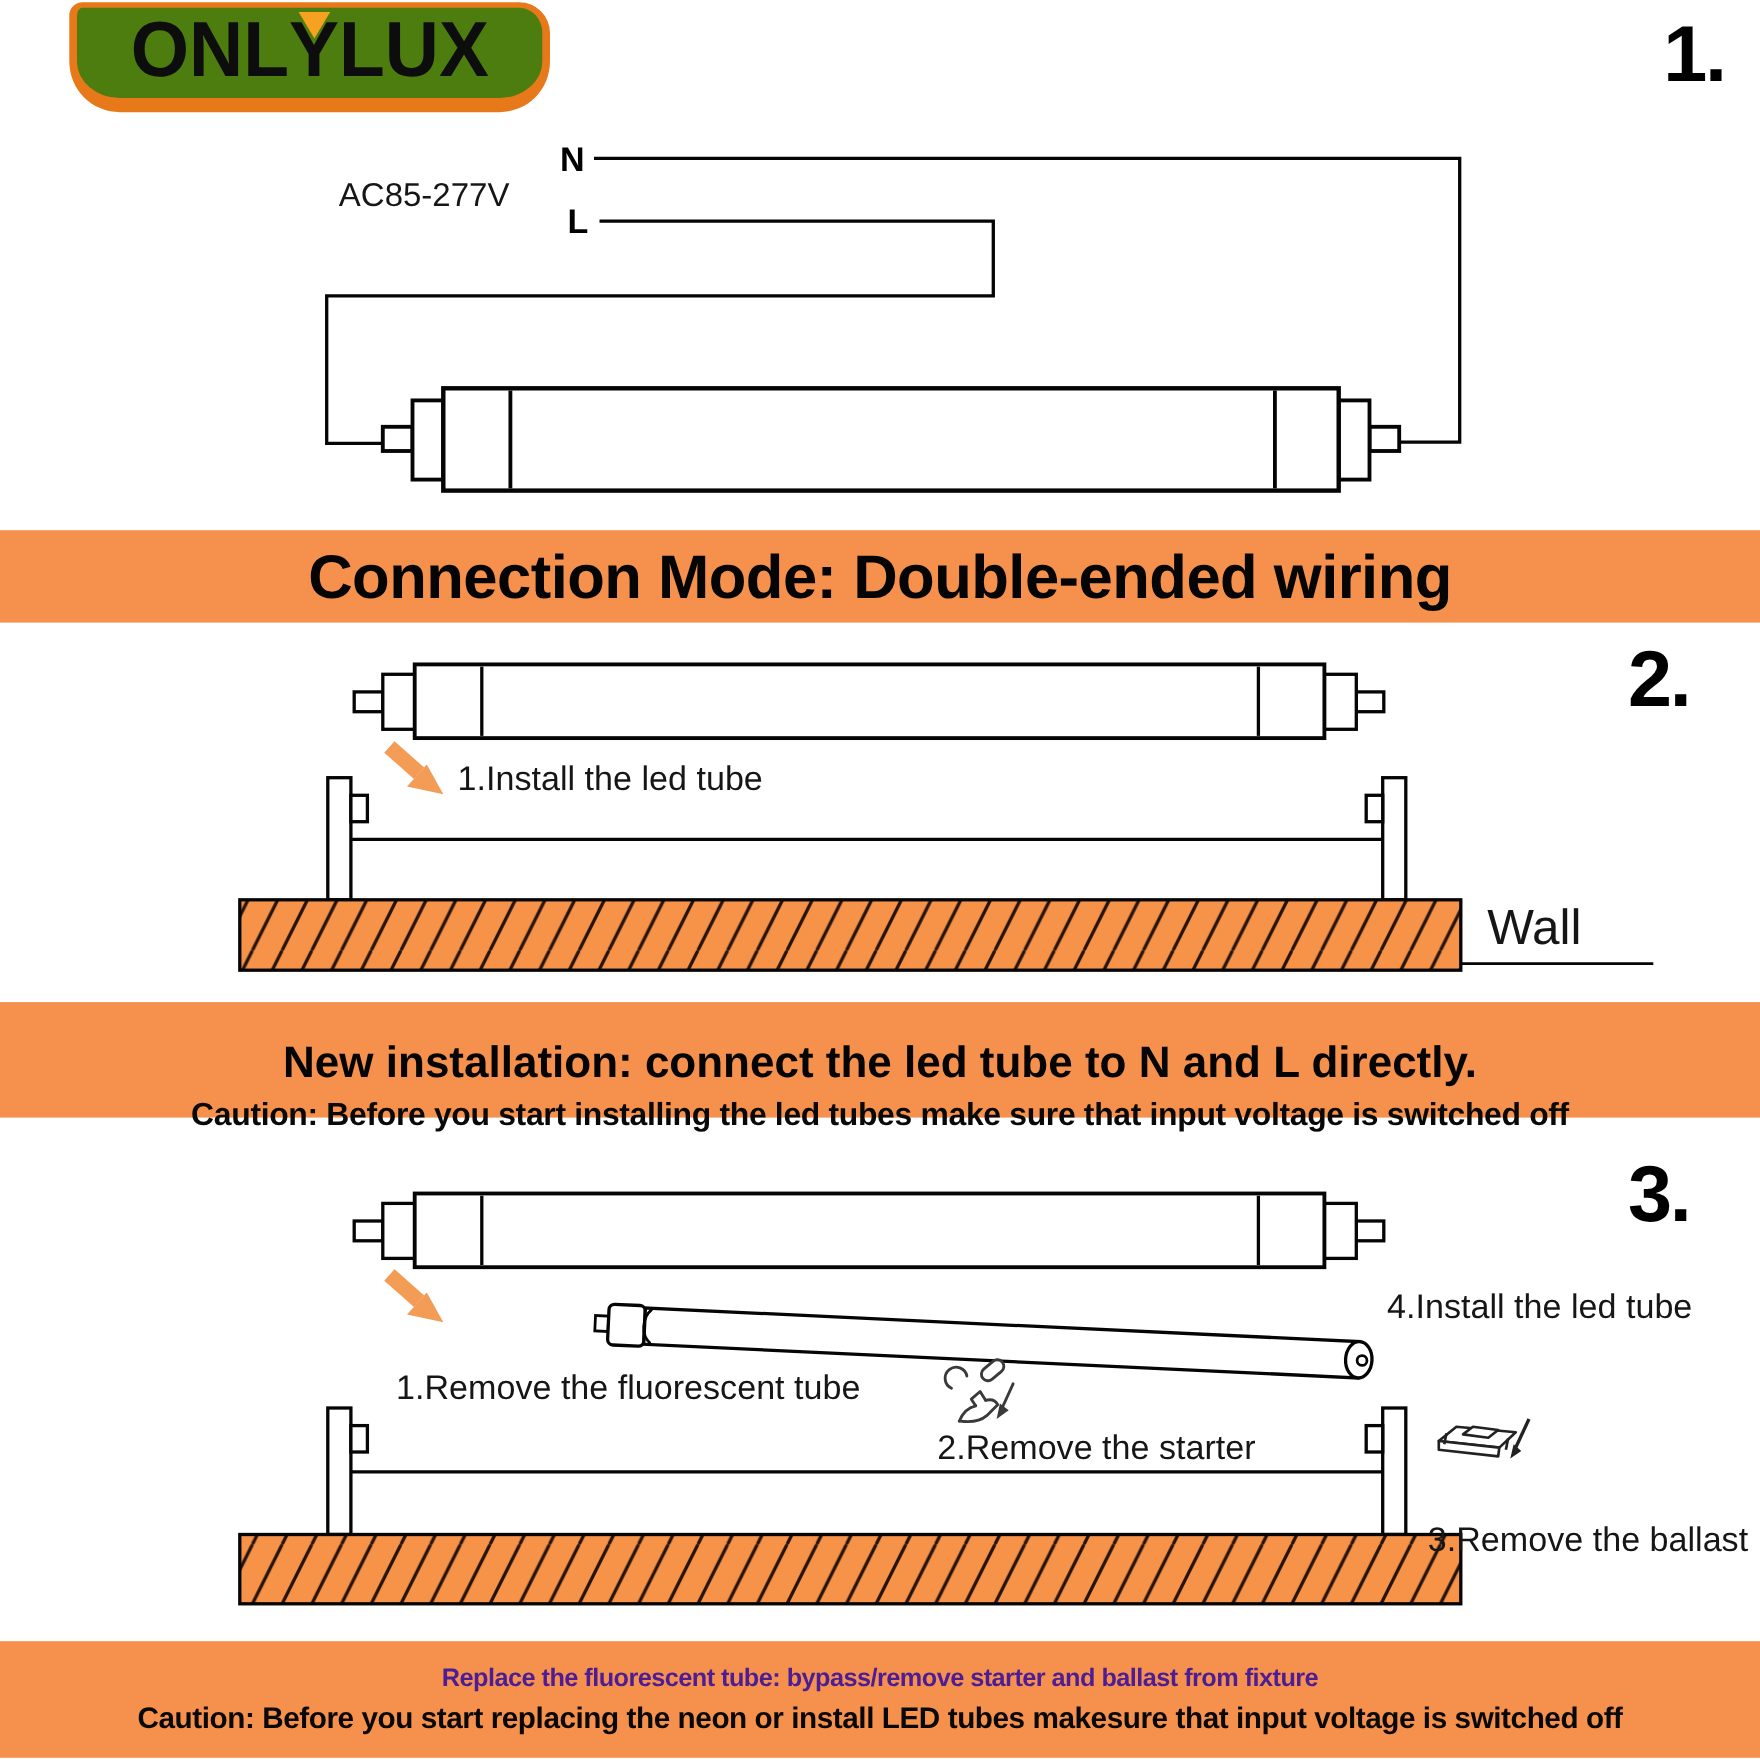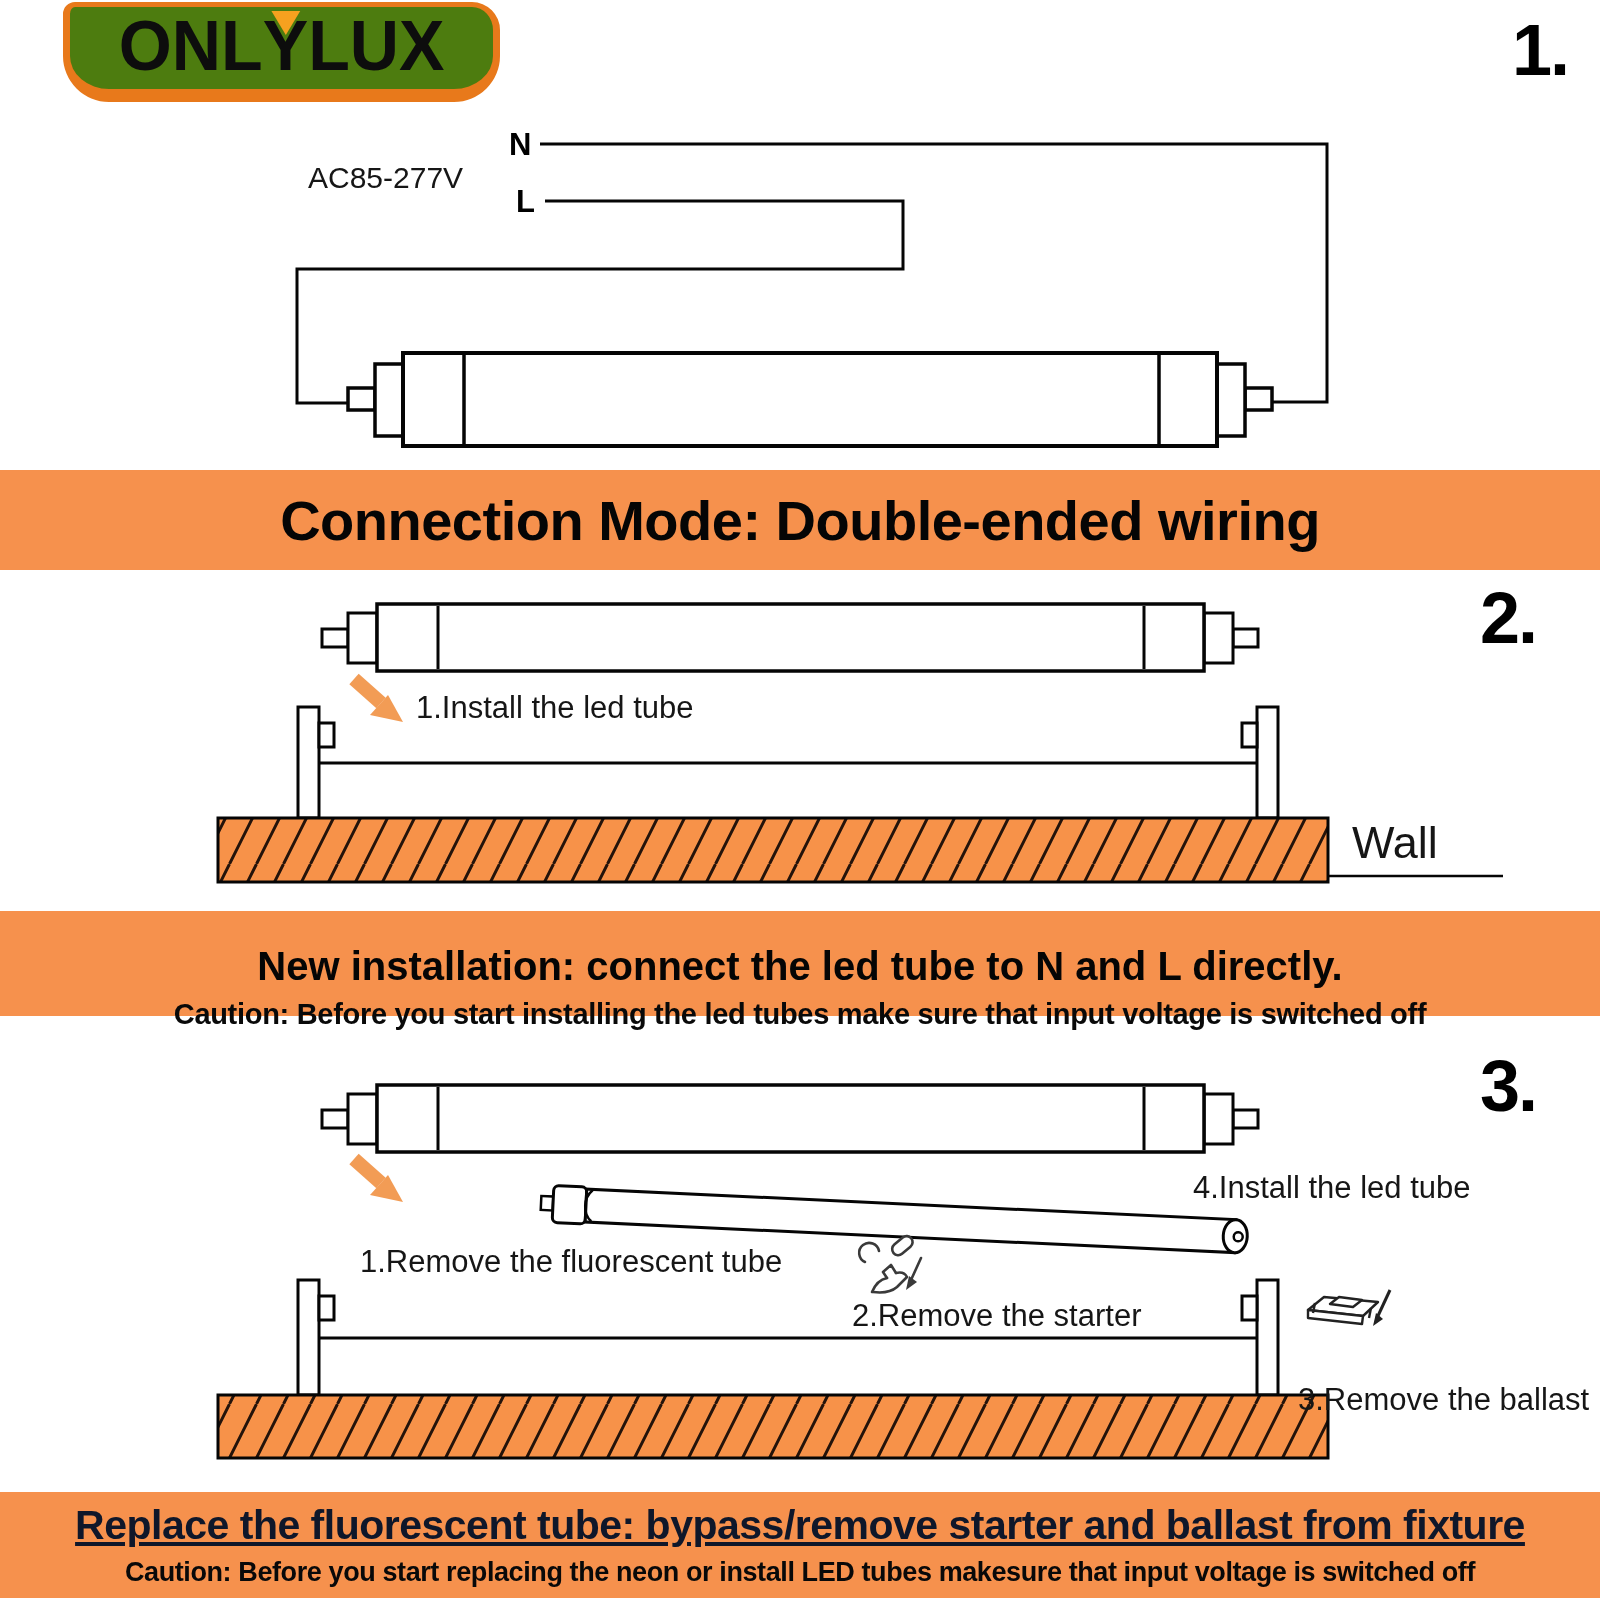--- a/index.html
+++ b/index.html
@@ -34,21 +34,21 @@
 
   .draw-label{font-size:31px;font-weight:400;color:#161616;}
   .wall-label{font-size:45px;font-weight:400;color:#161616;}
 
   .banner{
     position:absolute;left:0;width:1600px;background:#F6914D;
     display:flex;flex-direction:column;align-items:center;justify-content:center;
   }
   .banner1-title{font-size:56px;font-weight:800;letter-spacing:-0.5px;color:#050505;white-space:nowrap;}
   .banner-title{font-size:40px;font-weight:800;color:#050505;white-space:nowrap;margin-top:48px;}
-  .banner3-title{font-size:41px;font-weight:800;letter-spacing:-0.5px;color:#0f172a;white-space:nowrap;text-decoration:underline;}
+  .banner3-title{font-size:23px;font-weight:800;letter-spacing:-0.5px;color:#4c1d95;white-space:nowrap;}
   .banner-caution{font-size:29px;font-weight:700;letter-spacing:-0.3px;color:#090909;white-space:nowrap;margin-top:9px;}
   .banner3-caution{font-size:27px;font-weight:700;letter-spacing:-0.4px;color:#090909;white-space:nowrap;margin-top:8px;}
 
   svg{position:absolute;left:0;top:0;}
 </style>
 </head>
 <body>
 
 <div class="canvas">
 
@@ -174,33 +174,33 @@
   </div>
 
   <span class="lbl stepnum" style="left:1512px;top:14px;">1.</span>
   <span class="lbl stepnum" style="left:1480px;top:582px;">2.</span>
   <span class="lbl stepnum" style="left:1480px;top:1050px;">3.</span>
 
   <span class="lbl volt" style="left:308px;top:163px;">AC85-277V</span>
   <span class="lbl nl" style="left:509px;top:129px;">N</span>
   <span class="lbl nl" style="left:516px;top:186px;">L</span>
 
-  <div class="banner" style="top:470px;height:100px;">
+  <div class="banner" style="top:482px;height:84px;">
     <span class="banner1-title">Connection Mode: Double-ended wiring</span>
   </div>
 
   <span class="lbl draw-label" style="left:416px;top:692px;">1.Install the led tube</span>
   <span class="lbl wall-label" style="left:1352px;top:820px;">Wall</span>
 
   <div class="banner" style="top:911px;height:105px;">
     <span class="banner-title">New installation: connect the led tube to N and L directly.</span>
     <span class="banner-caution">Caution: Before you start installing the led tubes make sure that input voltage is switched off</span>
   </div>
 
-  <span class="lbl draw-label" style="left:1193px;top:1172px;text-align:right;">4.Install the led tube</span>
+  <span class="lbl draw-label" style="left:1261px;top:1172px;text-align:right;">4.Install the led tube</span>
   <span class="lbl draw-label" style="left:360px;top:1246px;">1.Remove the fluorescent tube</span>
   <span class="lbl draw-label" style="left:852px;top:1300px;">2.Remove the starter</span>
   <span class="lbl draw-label" style="left:1298px;top:1384px;text-align:center;">3.Remove the ballast</span>
 
   <div class="banner" style="top:1492px;height:106px;">
     <span class="banner3-title">Replace the fluorescent tube: bypass/remove starter and ballast from fixture</span>
     <span class="banner3-caution">Caution: Before you start replacing the neon or install LED tubes makesure that input voltage is switched off</span>
   </div>
 
 </div>

